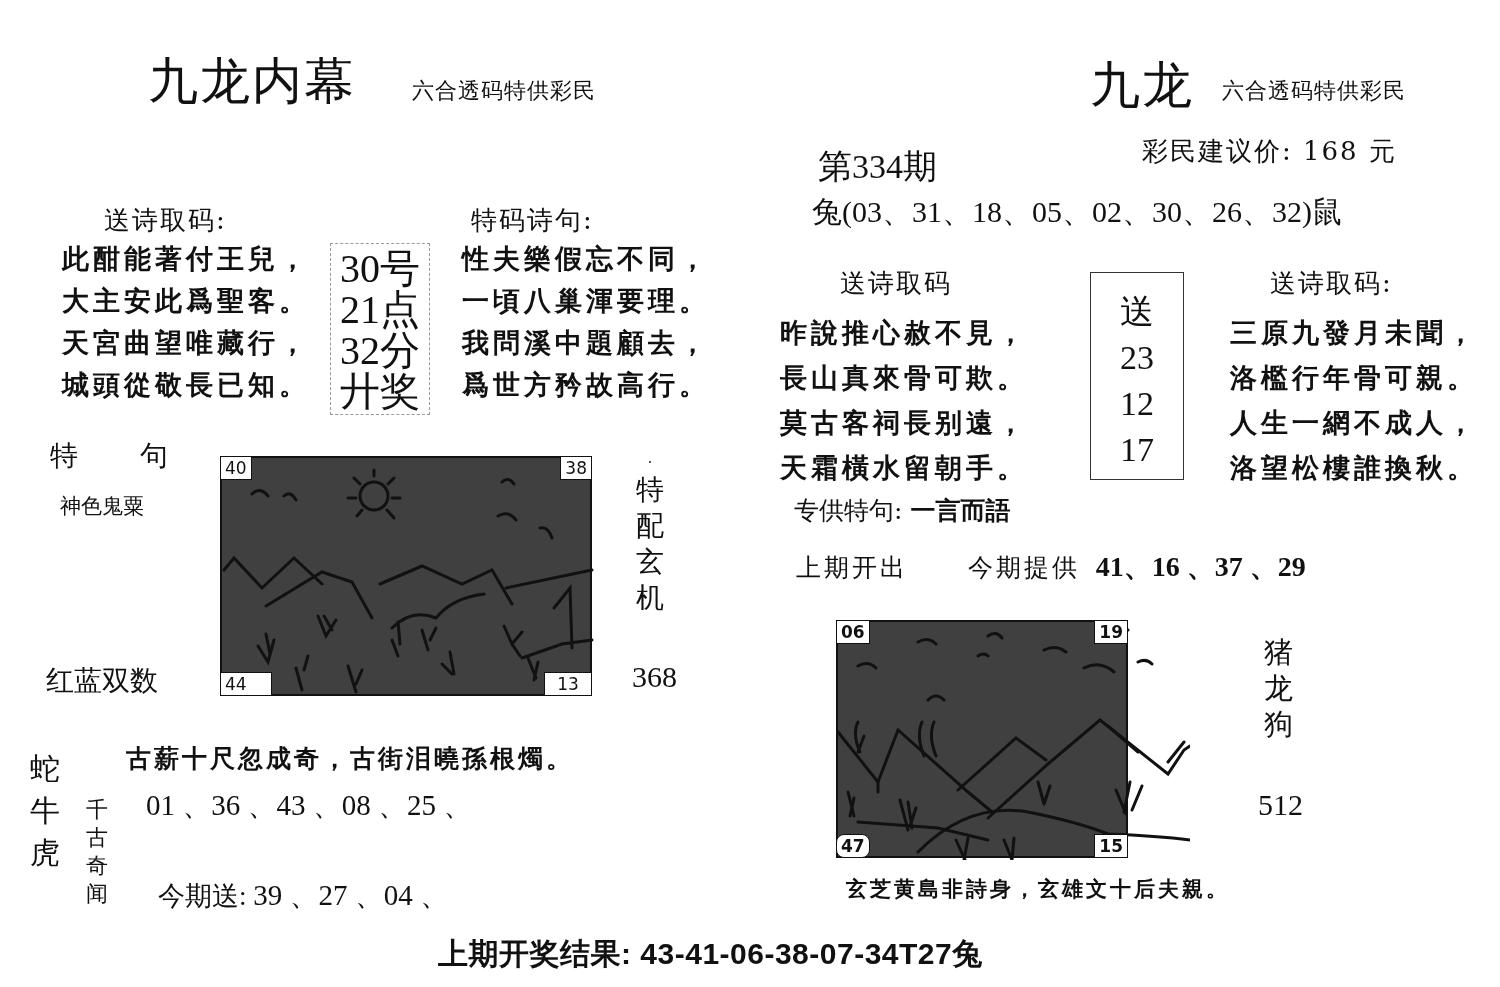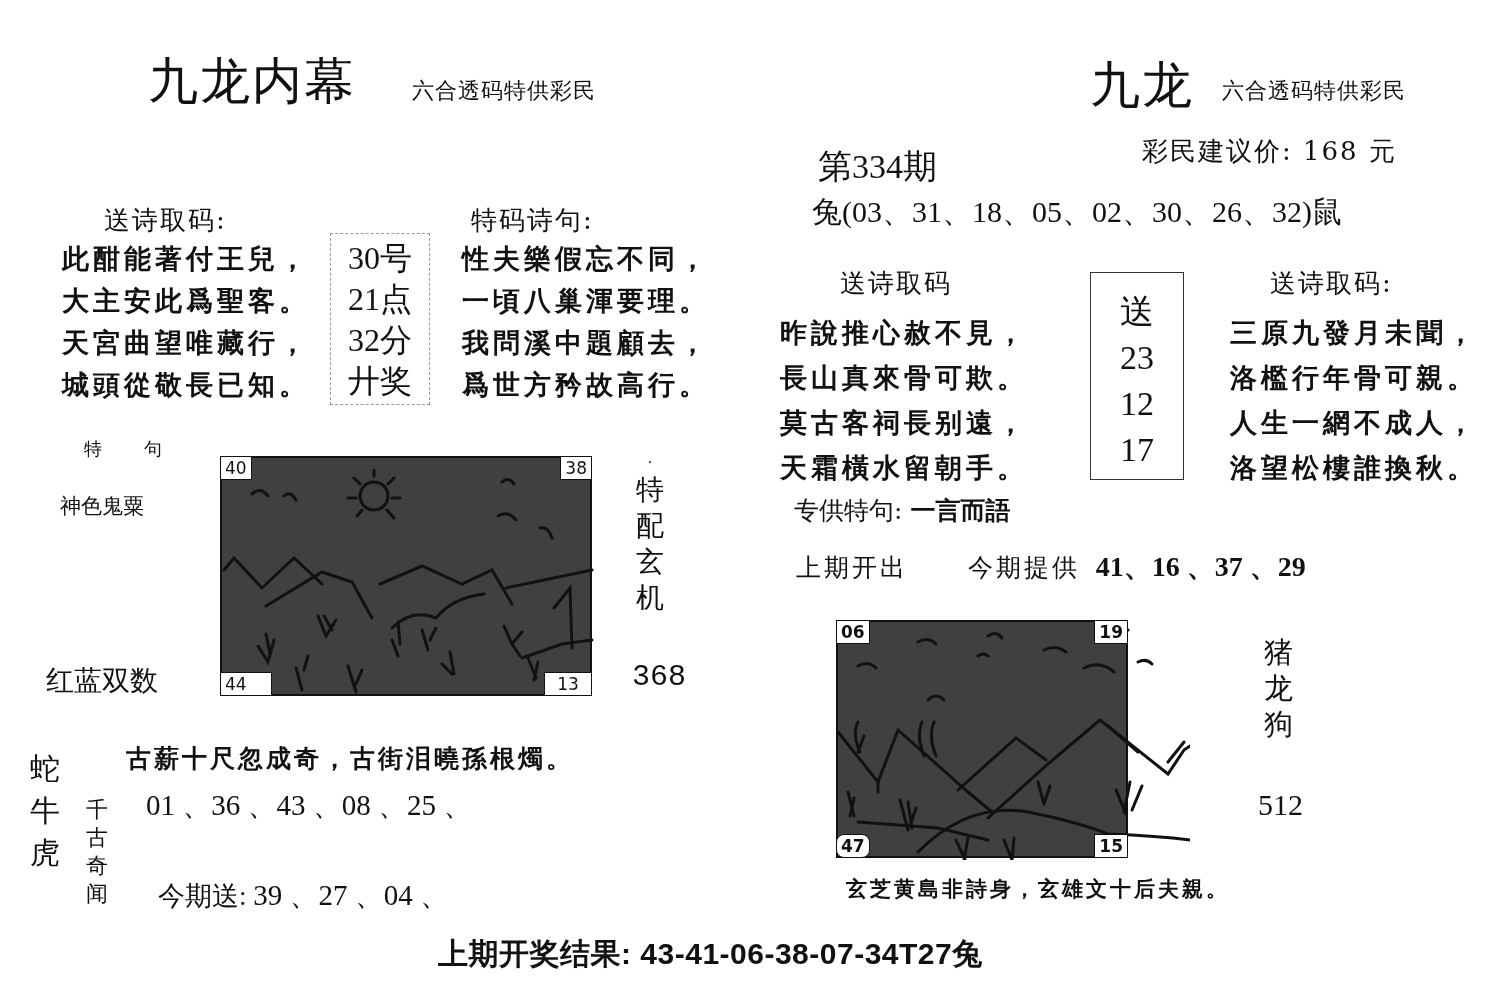--- a/index.html
+++ b/index.html
@@ -32,36 +32,36 @@
 <div class="abs subtitle" style="left:412px; top:76px;">六合透码特供彩民</div>
 
 <div class="abs label" style="left:104px; top:203px;">送诗取码:</div>
 <div class="abs poem" style="left:62px; top:238px;">
   <span class="poem-line">此酣能著付王兒，</span>
   <span class="poem-line">大主安此爲聖客。</span>
   <span class="poem-line">天宮曲望唯藏行，</span>
   <span class="poem-line">城頭從敬長已知。</span>
 </div>
 
-<div class="abs boxed center-col" style="left:330px; top:233px; width:100px; height:172px; font-size:32px; line-height:41px; padding-top:4px;">
+<div class="abs boxed center-col" style="left:330px; top:243px; width:100px; height:172px; font-size:40px; line-height:41px; padding-top:4px;">
   <span>30号</span>
   <span>21点</span>
   <span>32分</span>
   <span>廾奖</span>
 </div>
 
 <div class="abs label" style="left:471px; top:203px;">特码诗句:</div>
 <div class="abs poem" style="left:462px; top:238px;">
   <span class="poem-line">性夫樂假忘不同，</span>
   <span class="poem-line">一頃八巢渾要理。</span>
   <span class="poem-line">我問溪中題顧去，</span>
   <span class="poem-line">爲世方矜故高行。</span>
 </div>
 
-<div class="abs label" style="left:50px; top:437px; font-size:18px; white-space:pre;margin-left:34px;">特　　句</div>
+<div class="abs label" style="left:50px; top:437px; font-size:28px; white-space:pre;">特　　句</div>
 <div class="abs" style="left:60px; top:492px; font-size:21px;">神色鬼粟</div>
 <div class="abs" style="left:46px; top:662px; font-size:28px;">红蓝双数</div>
 
 <div class="pic" style="left:220px; top:456px; width:372px; height:240px;">
   <svg width="372" height="240" viewBox="0 0 372 240">
     <g fill="none" stroke="#111" stroke-width="3" stroke-linecap="round">
       <circle cx="152" cy="38" r="14"></circle>
       <path d="M152 18 L152 12 M138 26 L132 20 M166 26 L172 20 M134 40 L126 40 M170 40 L178 40 M140 52 L135 58 M165 52 L172 60"></path>
       <path d="M30 36 q8 -8 16 2 M62 38 q6 -6 12 4"></path>
       <path d="M280 24 q6 -6 12 2 M276 58 q10 -6 18 4 M318 70 q8 -2 12 10"></path>
@@ -87,21 +87,21 @@
   <div class="corner" style="right:-2px; bottom:-2px; width:48px; text-align:center;">13</div>
 </div>
 
 <div class="abs vertical" style="left:636px; top:452px; font-size:28px; line-height:36px;">
   <span style="font-size:14px; line-height:20px;">·</span>
   <span>特</span>
   <span>配</span>
   <span>玄</span>
   <span>机</span>
 </div>
-<div class="abs" style="left:632px; top:660px; font-size:30px; font-family:Liberation Mono, monospace;">368</div>
+<div class="abs" style="left:632px; top:660px; font-size:30px; font-family:Liberation Serif, serif;">368</div>
 
 <div class="abs vertical" style="left:30px; top:748px; font-size:30px; line-height:42px;">
   <span>蛇</span>
   <span>牛</span>
   <span>虎</span>
 </div>
 <div class="abs vertical" style="left:86px; top:796px; font-size:22px; line-height:28px;">
   <span>千</span>
   <span>古</span>
   <span>奇</span>

